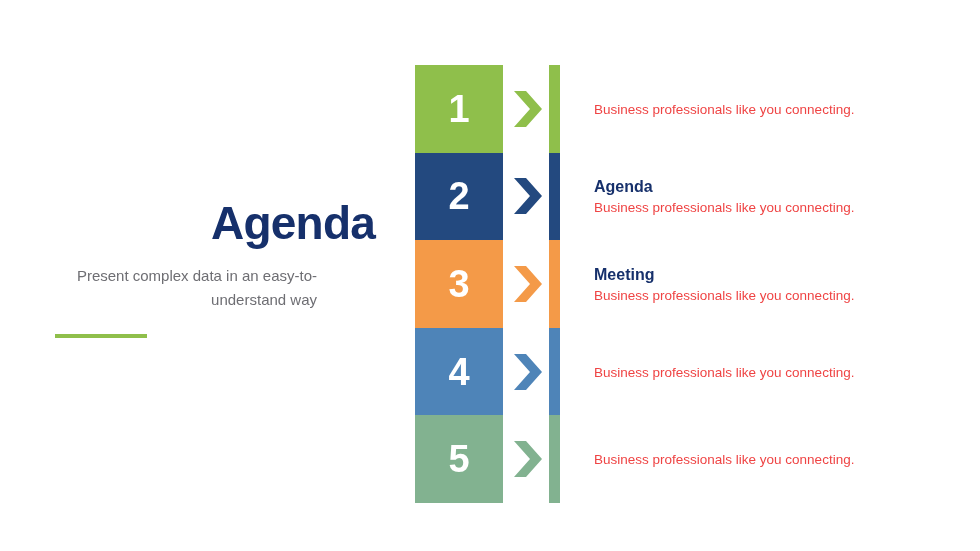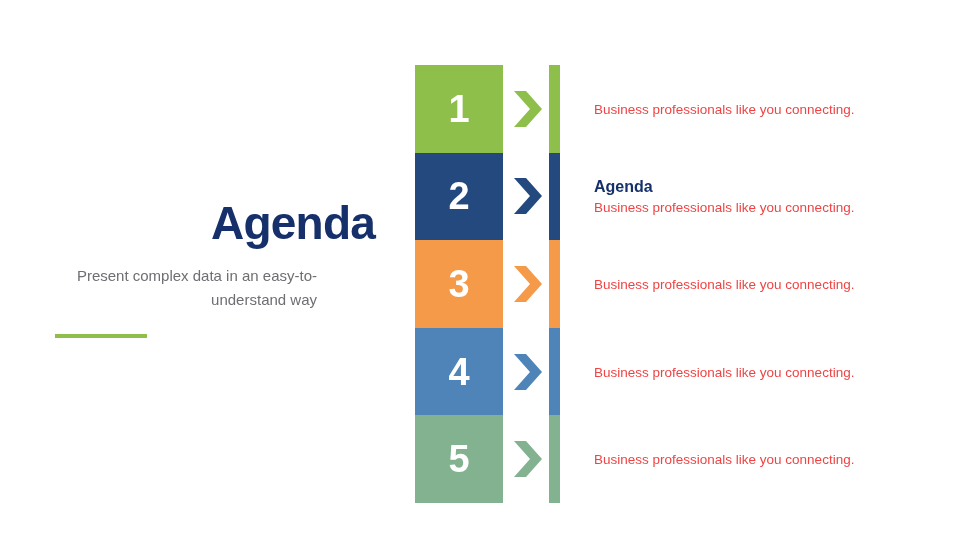--- a/index.html
+++ b/index.html
@@ -163,20 +163,21 @@
       <div class="num-block" style="background: rgb(244, 154, 72);">
         <span>3</span>
       </div>
       <div class="chevron">
         <svg viewBox="0 0 34 40" xmlns="http://www.w3.org/2000/svg">
           <polygon points="2,2 18,20 2,38 14,38 30,20 14,2" fill="#F49A48"></polygon>
         </svg>
       </div>
       <div class="stripe" style="background: rgb(244, 154, 72);"></div>
       <div class="step-text">
+        <div class="step-title">Meeting</div>
         <div class="step-desc">Business professionals like you connecting.</div>
       </div>
     </div>
 
     <div class="step-row">
       <div class="num-block" style="background: rgb(78, 132, 184);">
         <span>4</span>
       </div>
       <div class="chevron">
         <svg viewBox="0 0 34 40" xmlns="http://www.w3.org/2000/svg">

